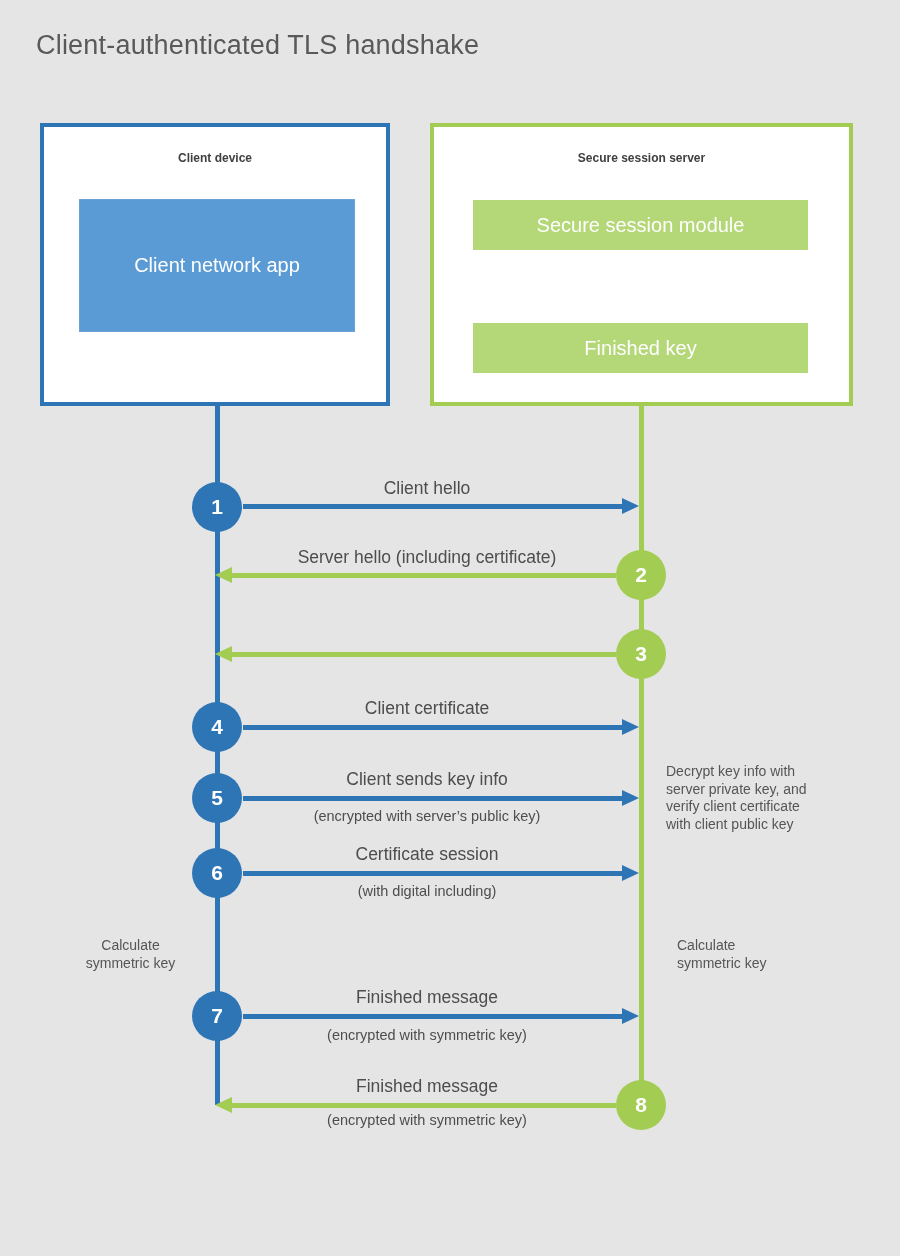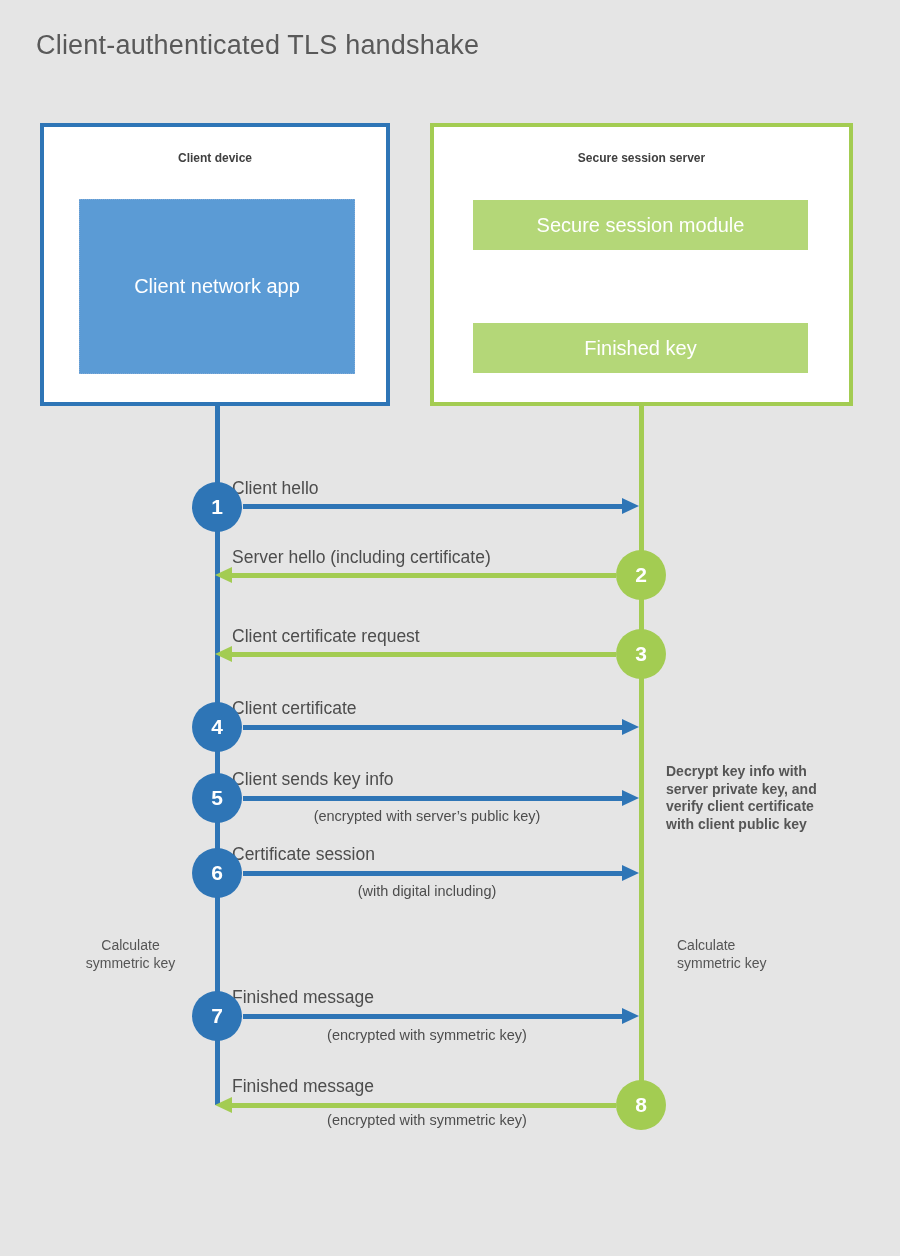--- a/index.html
+++ b/index.html
@@ -8,21 +8,21 @@
   *{box-sizing:border-box;}
   body{margin:0;background:#fff;font-family:"Liberation Sans","DejaVu Sans",sans-serif;}
   .canvas{position:relative;width:900px;height:1256px;background:#e5e5e5;overflow:hidden;}
   .title{position:absolute;left:36px;top:30px;font-size:27px;font-weight:400;color:#595959;letter-spacing:.2px;}
 
   .entity{position:absolute;top:123px;height:283px;background:#fff;}
   .entity.client{left:40px;width:350px;border:4px solid var(--blue);}
   .entity.server{left:430px;width:423px;border:4px solid var(--green);}
   .entity h2{margin:24px 0 0;text-align:center;font-size:12px;font-weight:700;color:#404040;}
 
-  .appbox{position:absolute;left:35px;top:72px;width:276px;height:175px;background:var(--blue-fill);
+  .appbox{position:absolute;left:35px;top:72px;width:276px;height:133px;background:var(--blue-fill);
     border:1px dotted #7da9d8;display:flex;align-items:center;justify-content:center;text-align:center;
     color:#fff;font-size:20px;line-height:1.55;padding:0 40px;}
   .bar{position:absolute;left:39px;width:335px;height:50px;background:var(--green-fill);
     display:flex;align-items:center;justify-content:center;color:#fff;font-size:20px;}
   .bar.b1{top:73px}.bar.b2{top:135px}.bar.b3{top:196px}
 
   .lifeline{position:absolute;width:5px;top:405px;height:700px;}
   .lifeline.blue{left:215px;background:var(--blue);}
   .lifeline.green{left:639px;background:var(--green);}
 
@@ -31,25 +31,25 @@
   .badge.blue{background:var(--blue);left:192px;}
   .badge.green{background:var(--green);left:616px;}
 
   .arrow{position:absolute;height:5px;}
   .arrow.blue{left:243px;width:379px;background:var(--blue);}
   .arrow.green{left:232px;width:384px;background:var(--green);}
   .head{position:absolute;width:0;height:0;top:-6px;border-top:8.5px solid transparent;border-bottom:8.5px solid transparent;}
   .arrow.blue .head{right:-17px;border-left:17px solid var(--blue);}
   .arrow.green .head{left:-17px;border-right:17px solid var(--green);}
 
-  .msg-label{position:absolute;left:232px;width:390px;text-align:left;font-size:17.5px;color:#4d4d4d;}
+  .msg-label{position:absolute;left:232px;width:390px;text-align:center;font-size:17.5px;color:#4d4d4d;}
   .msg-sub{position:absolute;left:232px;width:390px;text-align:center;font-size:14.5px;color:#4d4d4d;}
 
   .note{position:absolute;font-size:14px;color:#555;line-height:17.5px;white-space:pre-line;}
-  .note.decrypt{left:666px;top:763px;width:170px;text-align:left;font-weight:bold;}
+  .note.decrypt{left:666px;top:763px;width:170px;text-align:left;}
   .note.calc-left{left:73px;top:937px;width:115px;text-align:center;}
   .note.calc-right{left:677px;top:937px;width:130px;text-align:left;}
 </style>
 </head>
 <body>
 
 <div class="canvas">
 
   <div class="title">Client-authenticated TLS handshake</div>
 
@@ -72,21 +72,20 @@
       <div class="head"></div>
     </div>
   <div class="badge blue" style="top:482px">1</div>
 
   <div class="msg-label" style="top:547px">Server hello (including certificate)</div>
   <div class="arrow green" style="top:573px">
       <div class="head"></div>
     </div>
   <div class="badge green" style="top:550px">2</div>
 
-  <div class="msg-label" style="top:626px">Client certificate request</div>
   <div class="arrow green" style="top:652px">
       <div class="head"></div>
     </div>
   <div class="badge green" style="top:629px">3</div>
 
   <div class="msg-label" style="top:698px">Client certificate</div>
   <div class="arrow blue" style="top:725px">
       <div class="head"></div>
     </div>
   <div class="badge blue" style="top:702px">4</div>

